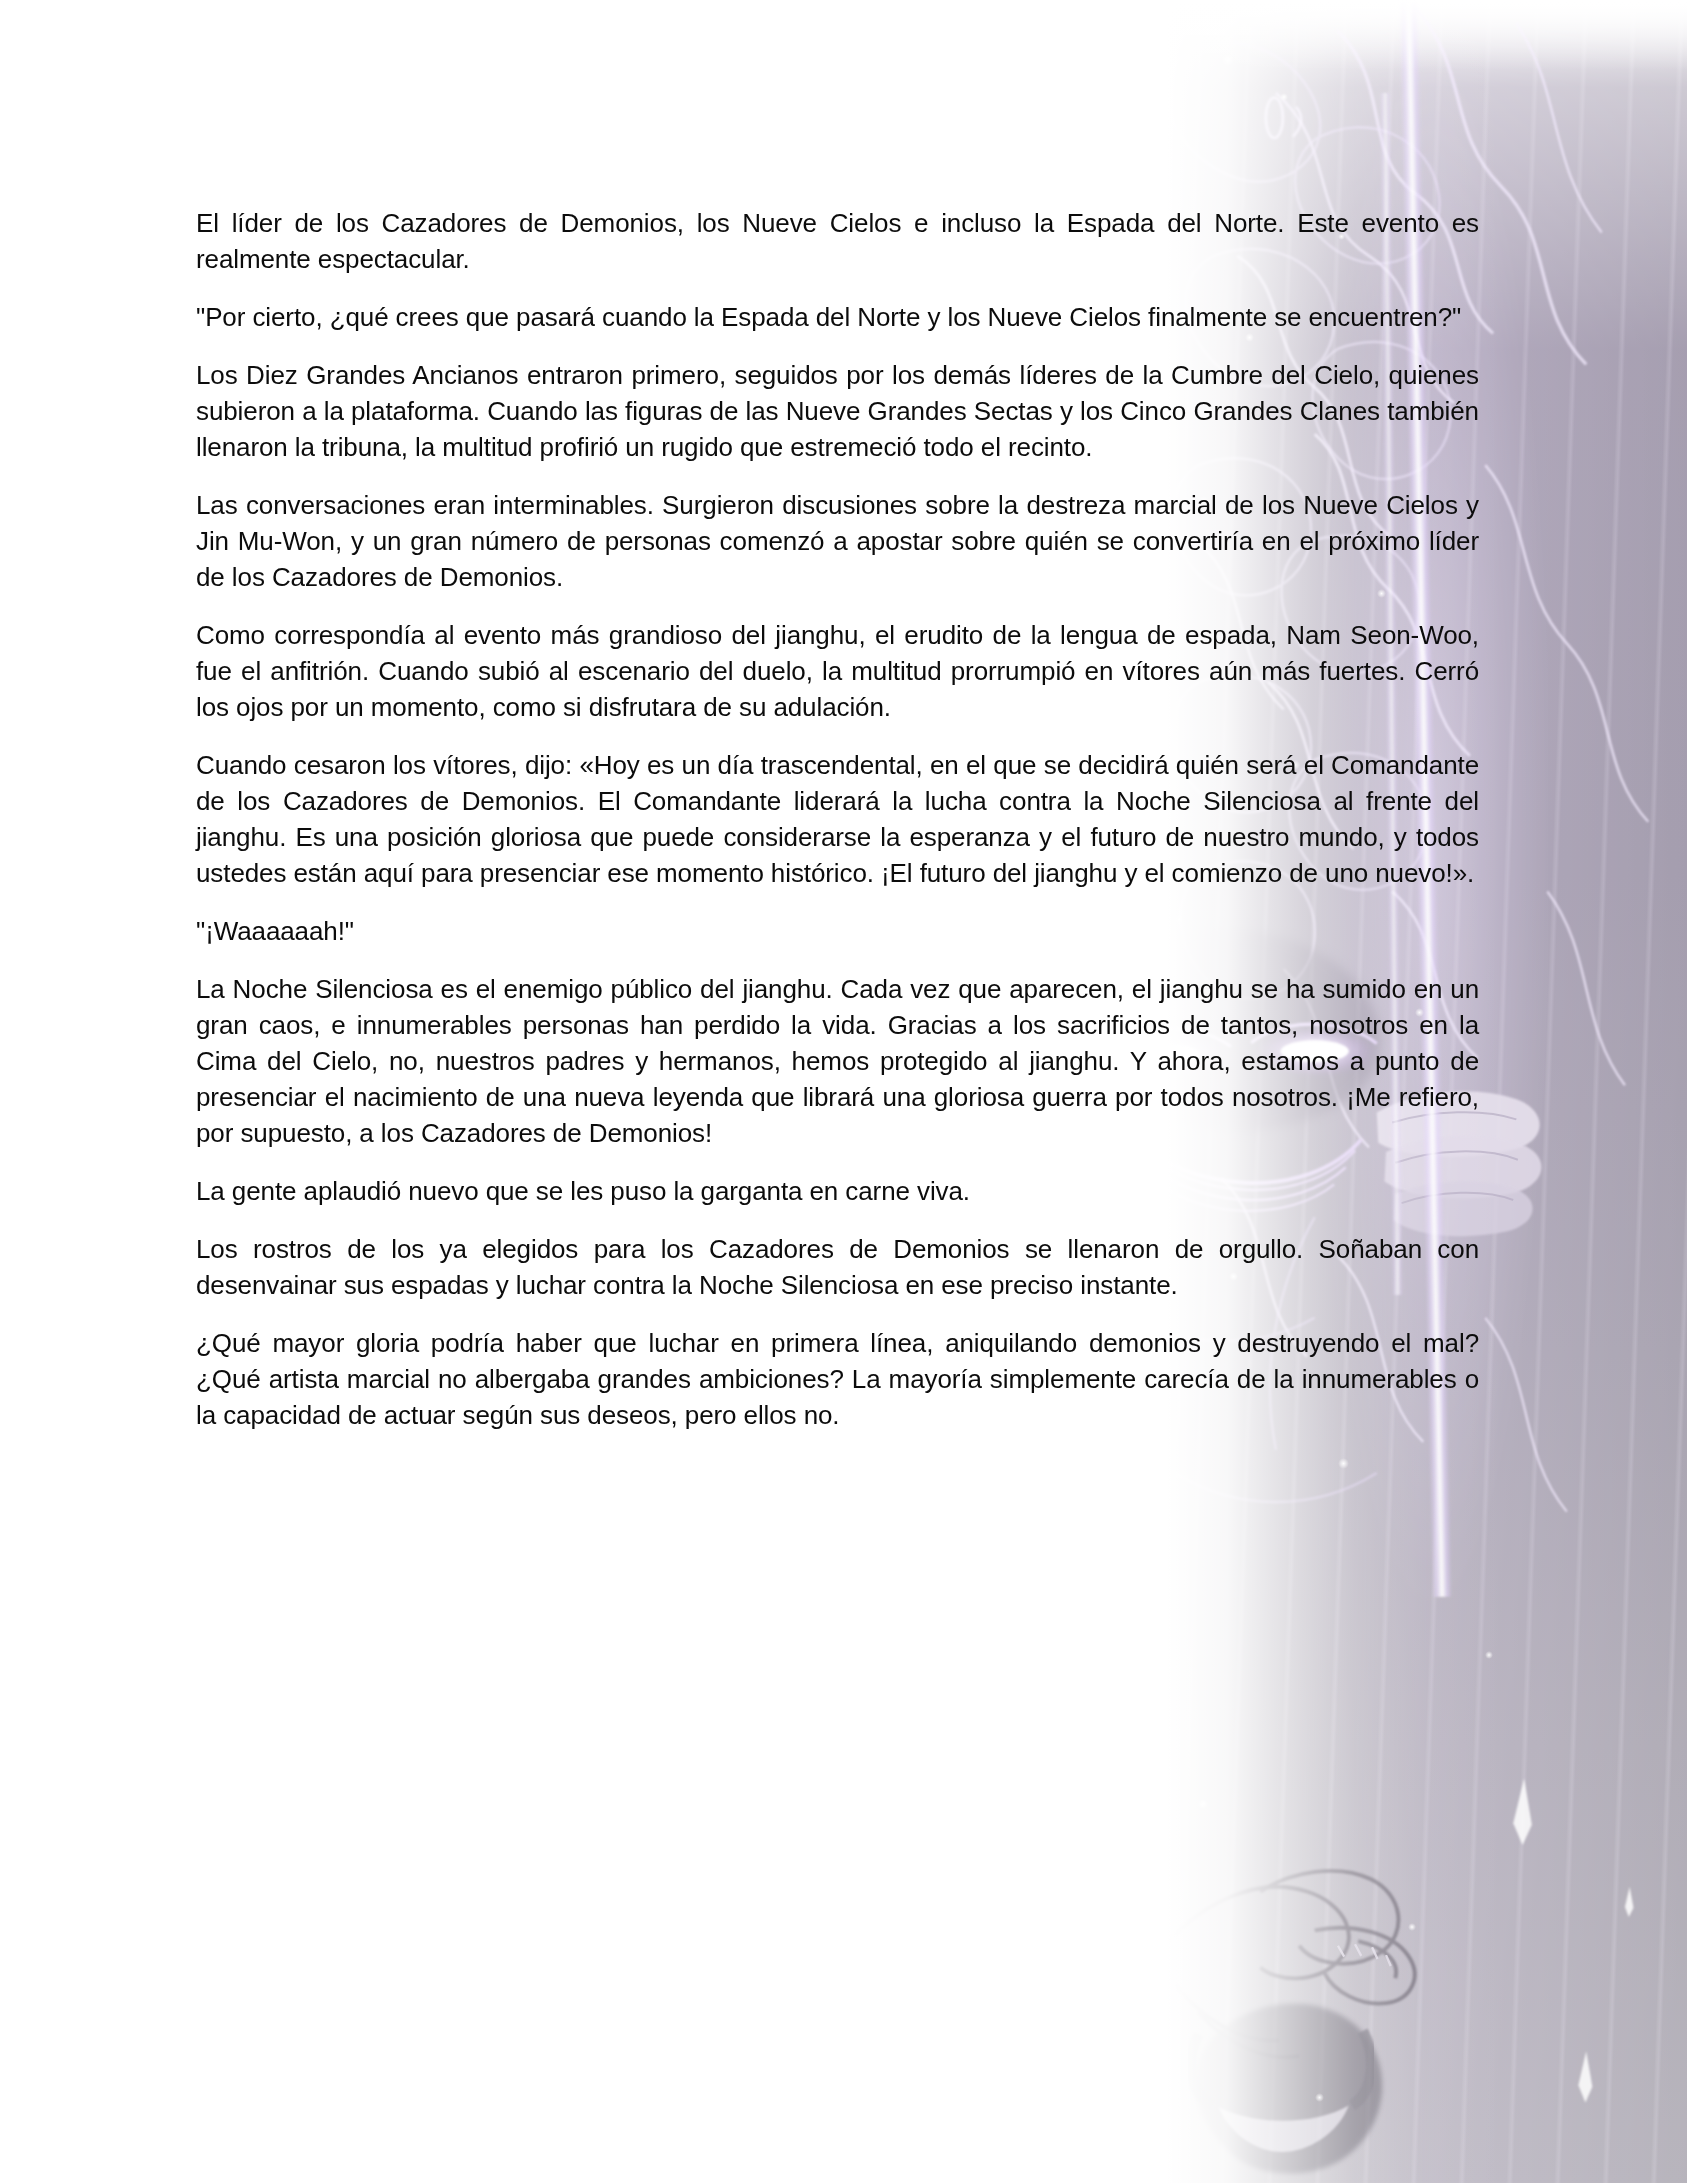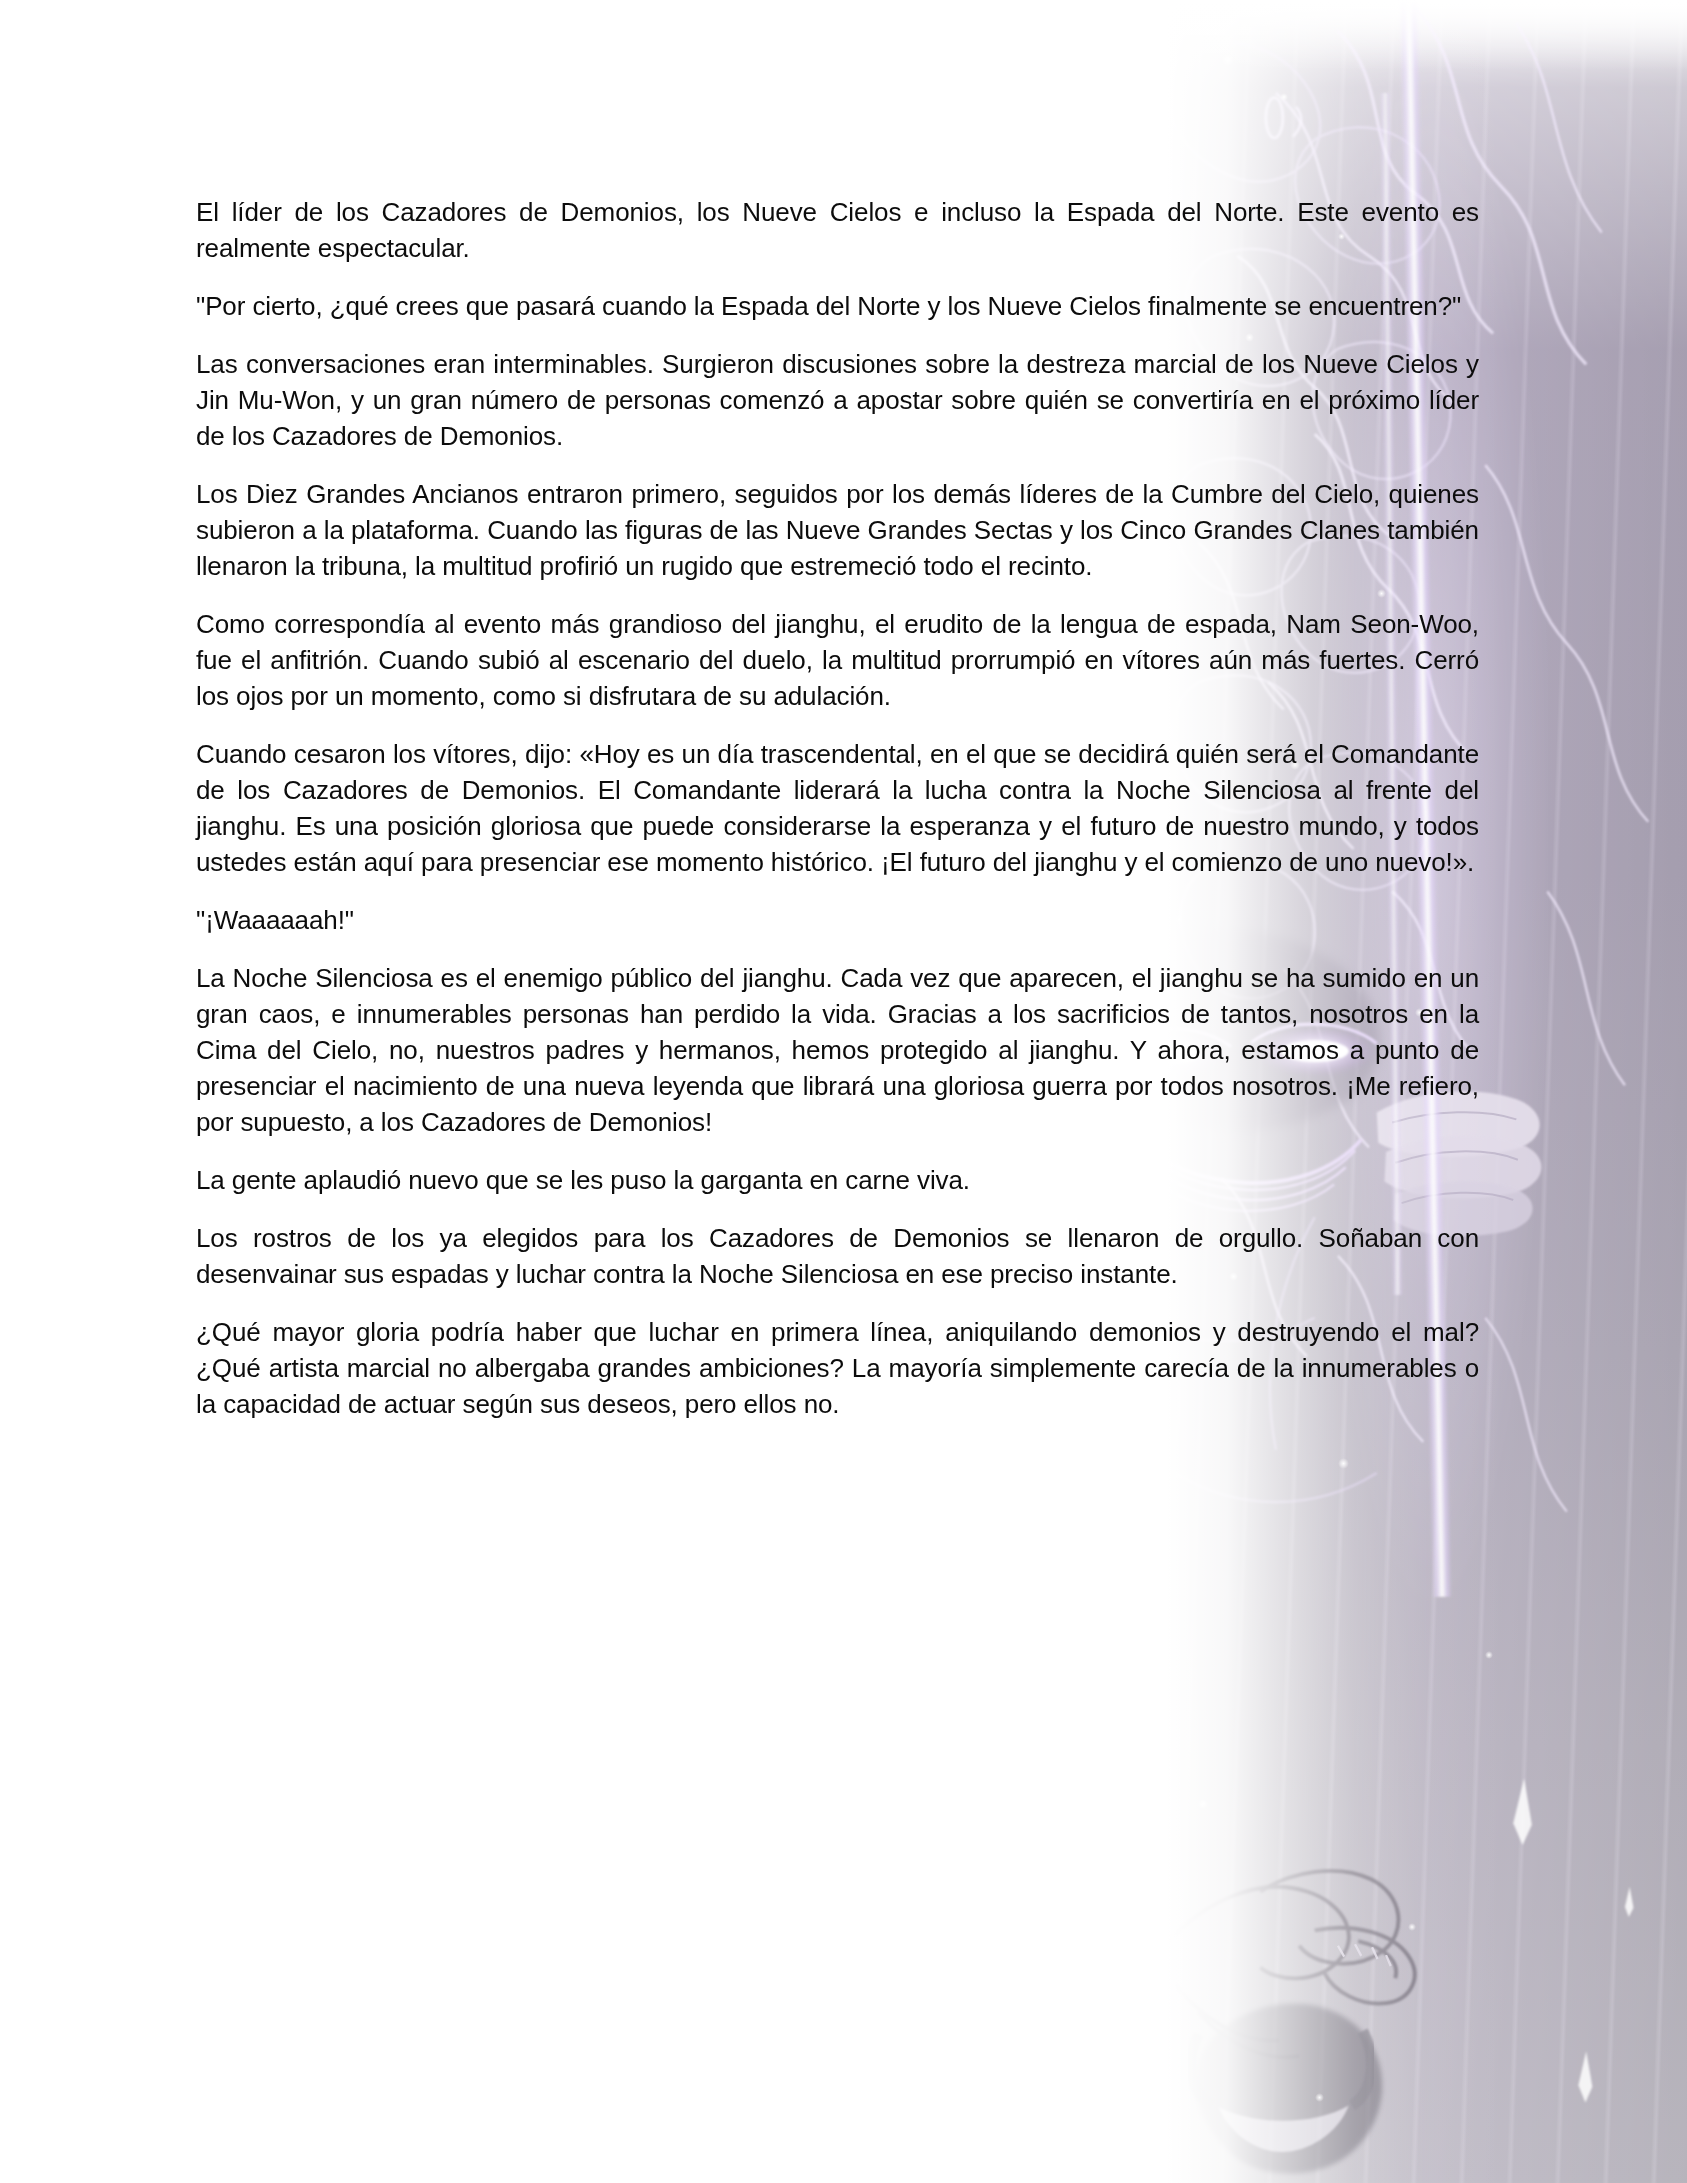--- a/index.html
+++ b/index.html
@@ -111,21 +111,21 @@
     position:absolute;
     left:196px; top:192px;
     width:1283px;
   }
   p.para {
     font-size:26px;
     line-height:36px;
     color:#0c0c0c;
     text-align:justify;
     text-justify:inter-word;
-    margin:2px 0 22px 0;
+    margin:13px 0 22px 0;
     letter-spacing:-0.1px;
   }
   p.para:last-child { margin-bottom:0; }
   p.para.noj { text-align:left; }
 </style>
 </head>
 <body>
 
 <div class="page">
 
@@ -293,22 +293,22 @@
     <div class="sparkle" style="left:326px;top:1923px;width:7.8px;height:7.8px;"></div>
     <div class="sparkle" style="left:233px;top:2093px;width:9.3px;height:9.3px;"></div>
 
     <div class="art-fade"></div>
     <div class="art-top-fade"></div>
   </div>
 
   <div class="content">
     <p class="para">El líder de los Cazadores de Demonios, los Nueve Cielos e incluso la Espada del Norte. Este evento es realmente espectacular.</p>
     <p class="para">"Por cierto, ¿qué crees que pasará cuando la Espada del Norte y los Nueve Cielos finalmente se encuentren?"</p>
+    <p class="para">Los Diez Grandes Ancianos entraron primero, seguidos por los demás líderes de la Cumbre del Cielo, quienes subieron a la plataforma. Cuando las figuras de las Nueve Grandes Sectas y los Cinco Grandes Clanes también llenaron la tribuna, la multitud profirió un rugido que estremeció todo el recinto.</p>
     <p class="para">Las conversaciones eran interminables. Surgieron discusiones sobre la destreza marcial de los Nueve Cielos y Jin Mu-Won, y un gran número de personas comenzó a apostar sobre quién se convertiría en el próximo líder de los Cazadores de Demonios.</p>
-    <p class="para">Los Diez Grandes Ancianos entraron primero, seguidos por los demás líderes de la Cumbre del Cielo, quienes subieron a la plataforma. Cuando las figuras de las Nueve Grandes Sectas y los Cinco Grandes Clanes también llenaron la tribuna, la multitud profirió un rugido que estremeció todo el recinto.</p>
     <p class="para">Como correspondía al evento más grandioso del jianghu, el erudito de la lengua de espada, Nam Seon-Woo, fue el anfitrión. Cuando subió al escenario del duelo, la multitud prorrumpió en vítores aún más fuertes. Cerró los ojos por un momento, como si disfrutara de su adulación.</p>
     <p class="para">Cuando cesaron los vítores, dijo: «Hoy es un día trascendental, en el que se decidirá quién será el Comandante de los Cazadores de Demonios. El Comandante liderará la lucha contra la Noche Silenciosa al frente del jianghu. Es una posición gloriosa que puede considerarse la esperanza y el futuro de nuestro mundo, y todos ustedes están aquí para presenciar ese momento histórico. ¡El futuro del jianghu y el comienzo de uno nuevo!».</p>
     <p class="para noj">"¡Waaaaaah!"</p>
     <p class="para">La Noche Silenciosa es el enemigo público del jianghu. Cada vez que aparecen, el jianghu se ha sumido en un gran caos, e innumerables personas han perdido la vida. Gracias a los sacrificios de tantos, nosotros en la Cima del Cielo, no, nuestros padres y hermanos, hemos protegido al jianghu. Y ahora, estamos a punto de presenciar el nacimiento de una nueva leyenda que librará una gloriosa guerra por todos nosotros. ¡Me refiero, por supuesto, a los Cazadores de Demonios!</p>
     <p class="para noj">La gente aplaudió nuevo que se les puso la garganta en carne viva.</p>
     <p class="para">Los rostros de los ya elegidos para los Cazadores de Demonios se llenaron de orgullo. Soñaban con desenvainar sus espadas y luchar contra la Noche Silenciosa en ese preciso instante.</p>
     <p class="para">¿Qué mayor gloria podría haber que luchar en primera línea, aniquilando demonios y destruyendo el mal? ¿Qué artista marcial no albergaba grandes ambiciones? La mayoría simplemente carecía de la innumerables o la capacidad de actuar según sus deseos, pero ellos no.</p>
   </div>
 
 </div>

